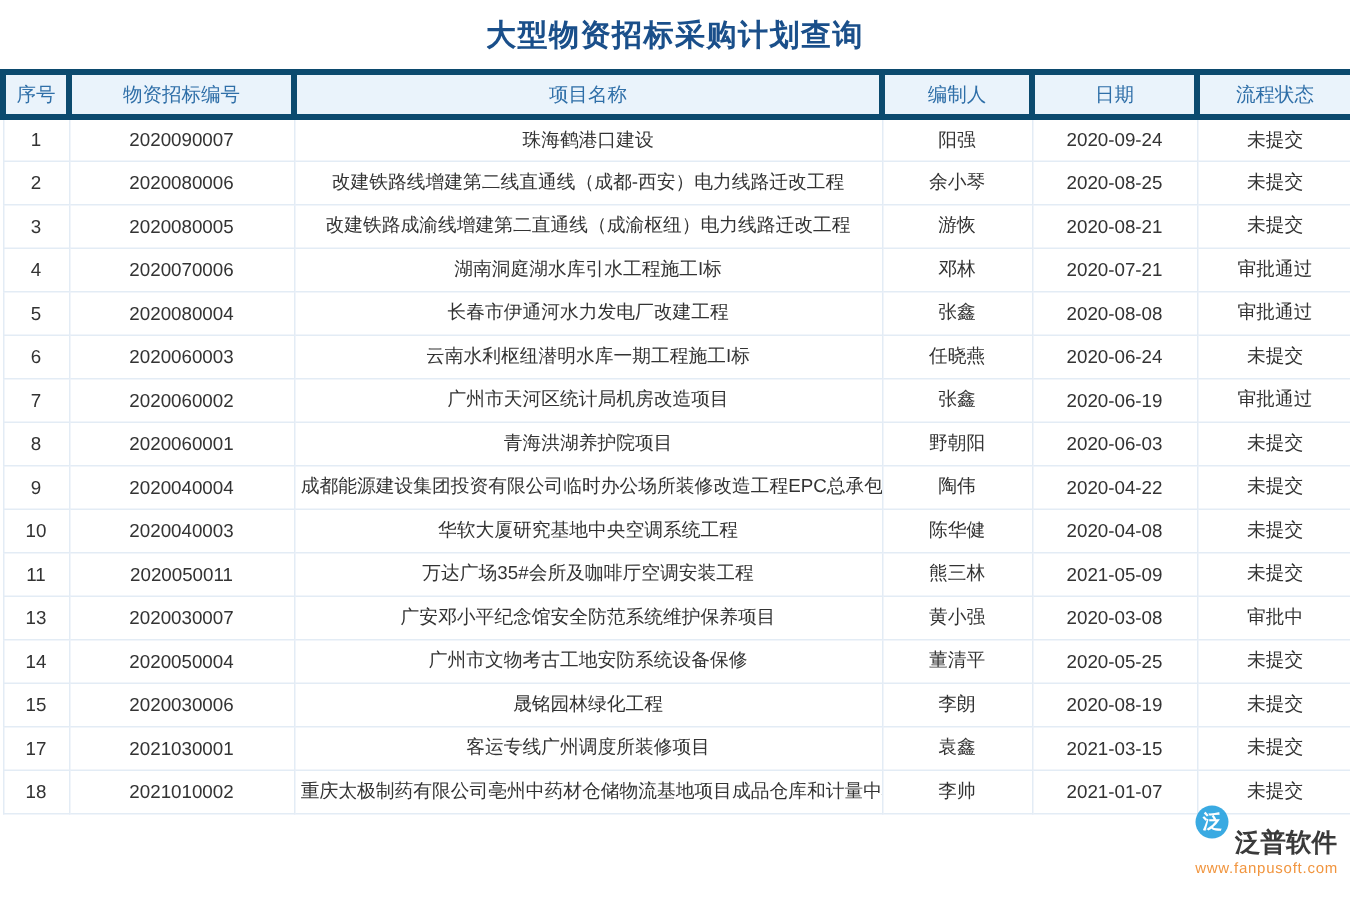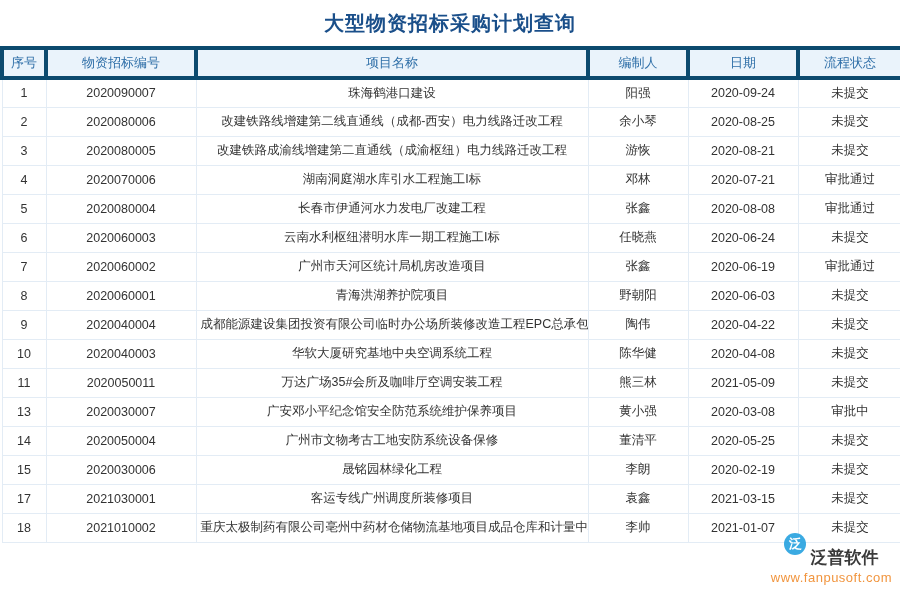--- a/index.html
+++ b/index.html
@@ -98,21 +98,21 @@
     margin-right: 4px;
     font-weight: bold;
   }
   .wm-name {
     font-size: 17px;
     color: #2a2a2a;
     font-weight: bold;
     margin-top: 27px;
   }
   .wm-url {
-    font-size: 13px;
+    font-size: 10px;
     color: #f08c2e;
     margin-top: 1px;
     letter-spacing: 0.5px;
   }
 </style>
 </head>
 <body>
 
 <div class="page">
 
@@ -242,21 +242,21 @@
           <td class="c-name">广州市文物考古工地安防系统设备保修</td>
           <td class="c-person">董清平</td>
           <td class="c-date">2020-05-25</td>
           <td class="c-status st-untendered">未提交</td>
         </tr>
         <tr>
           <td class="c-idx">15</td>
           <td class="c-code">2020030006</td>
           <td class="c-name">晟铭园林绿化工程</td>
           <td class="c-person">李朗</td>
-          <td class="c-date">2020-02-19</td>
+          <td class="c-date">2020-08-19</td>
           <td class="c-status st-untendered">未提交</td>
         </tr>
         <tr>
           <td class="c-idx">17</td>
           <td class="c-code">2021030001</td>
           <td class="c-name">客运专线广州调度所装修项目</td>
           <td class="c-person">袁鑫</td>
           <td class="c-date">2021-03-15</td>
           <td class="c-status st-untendered">未提交</td>
         </tr>

